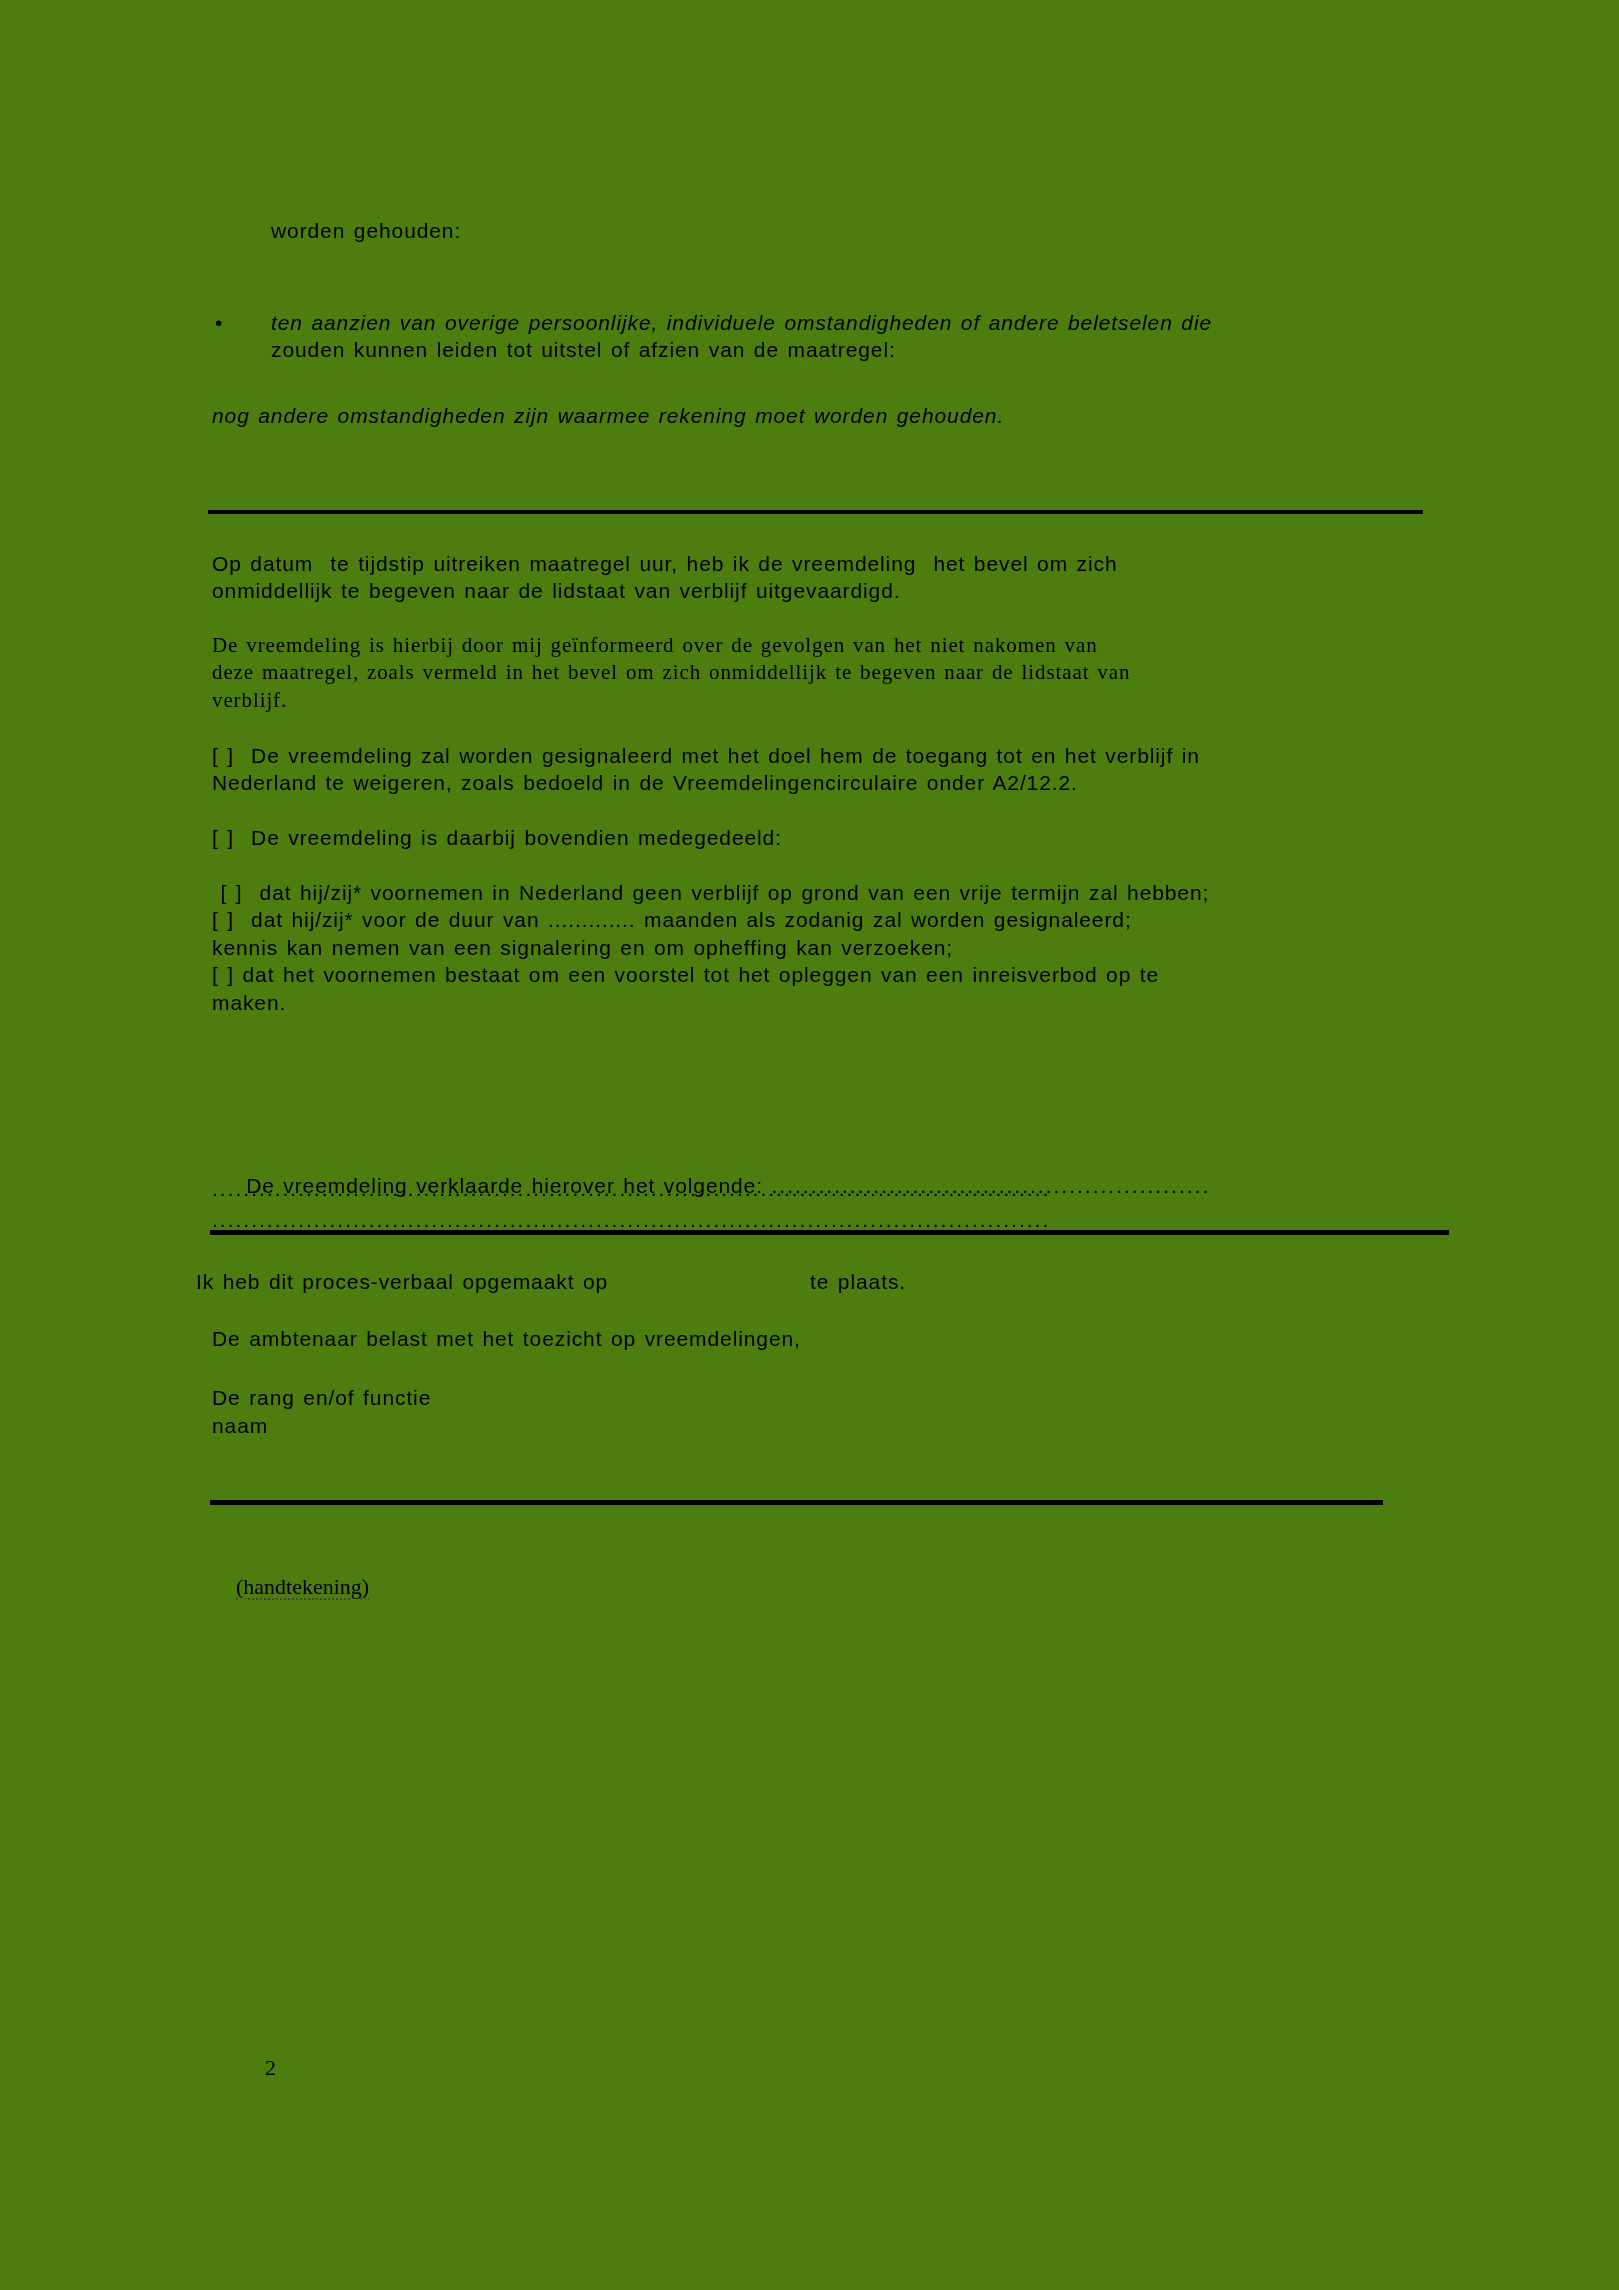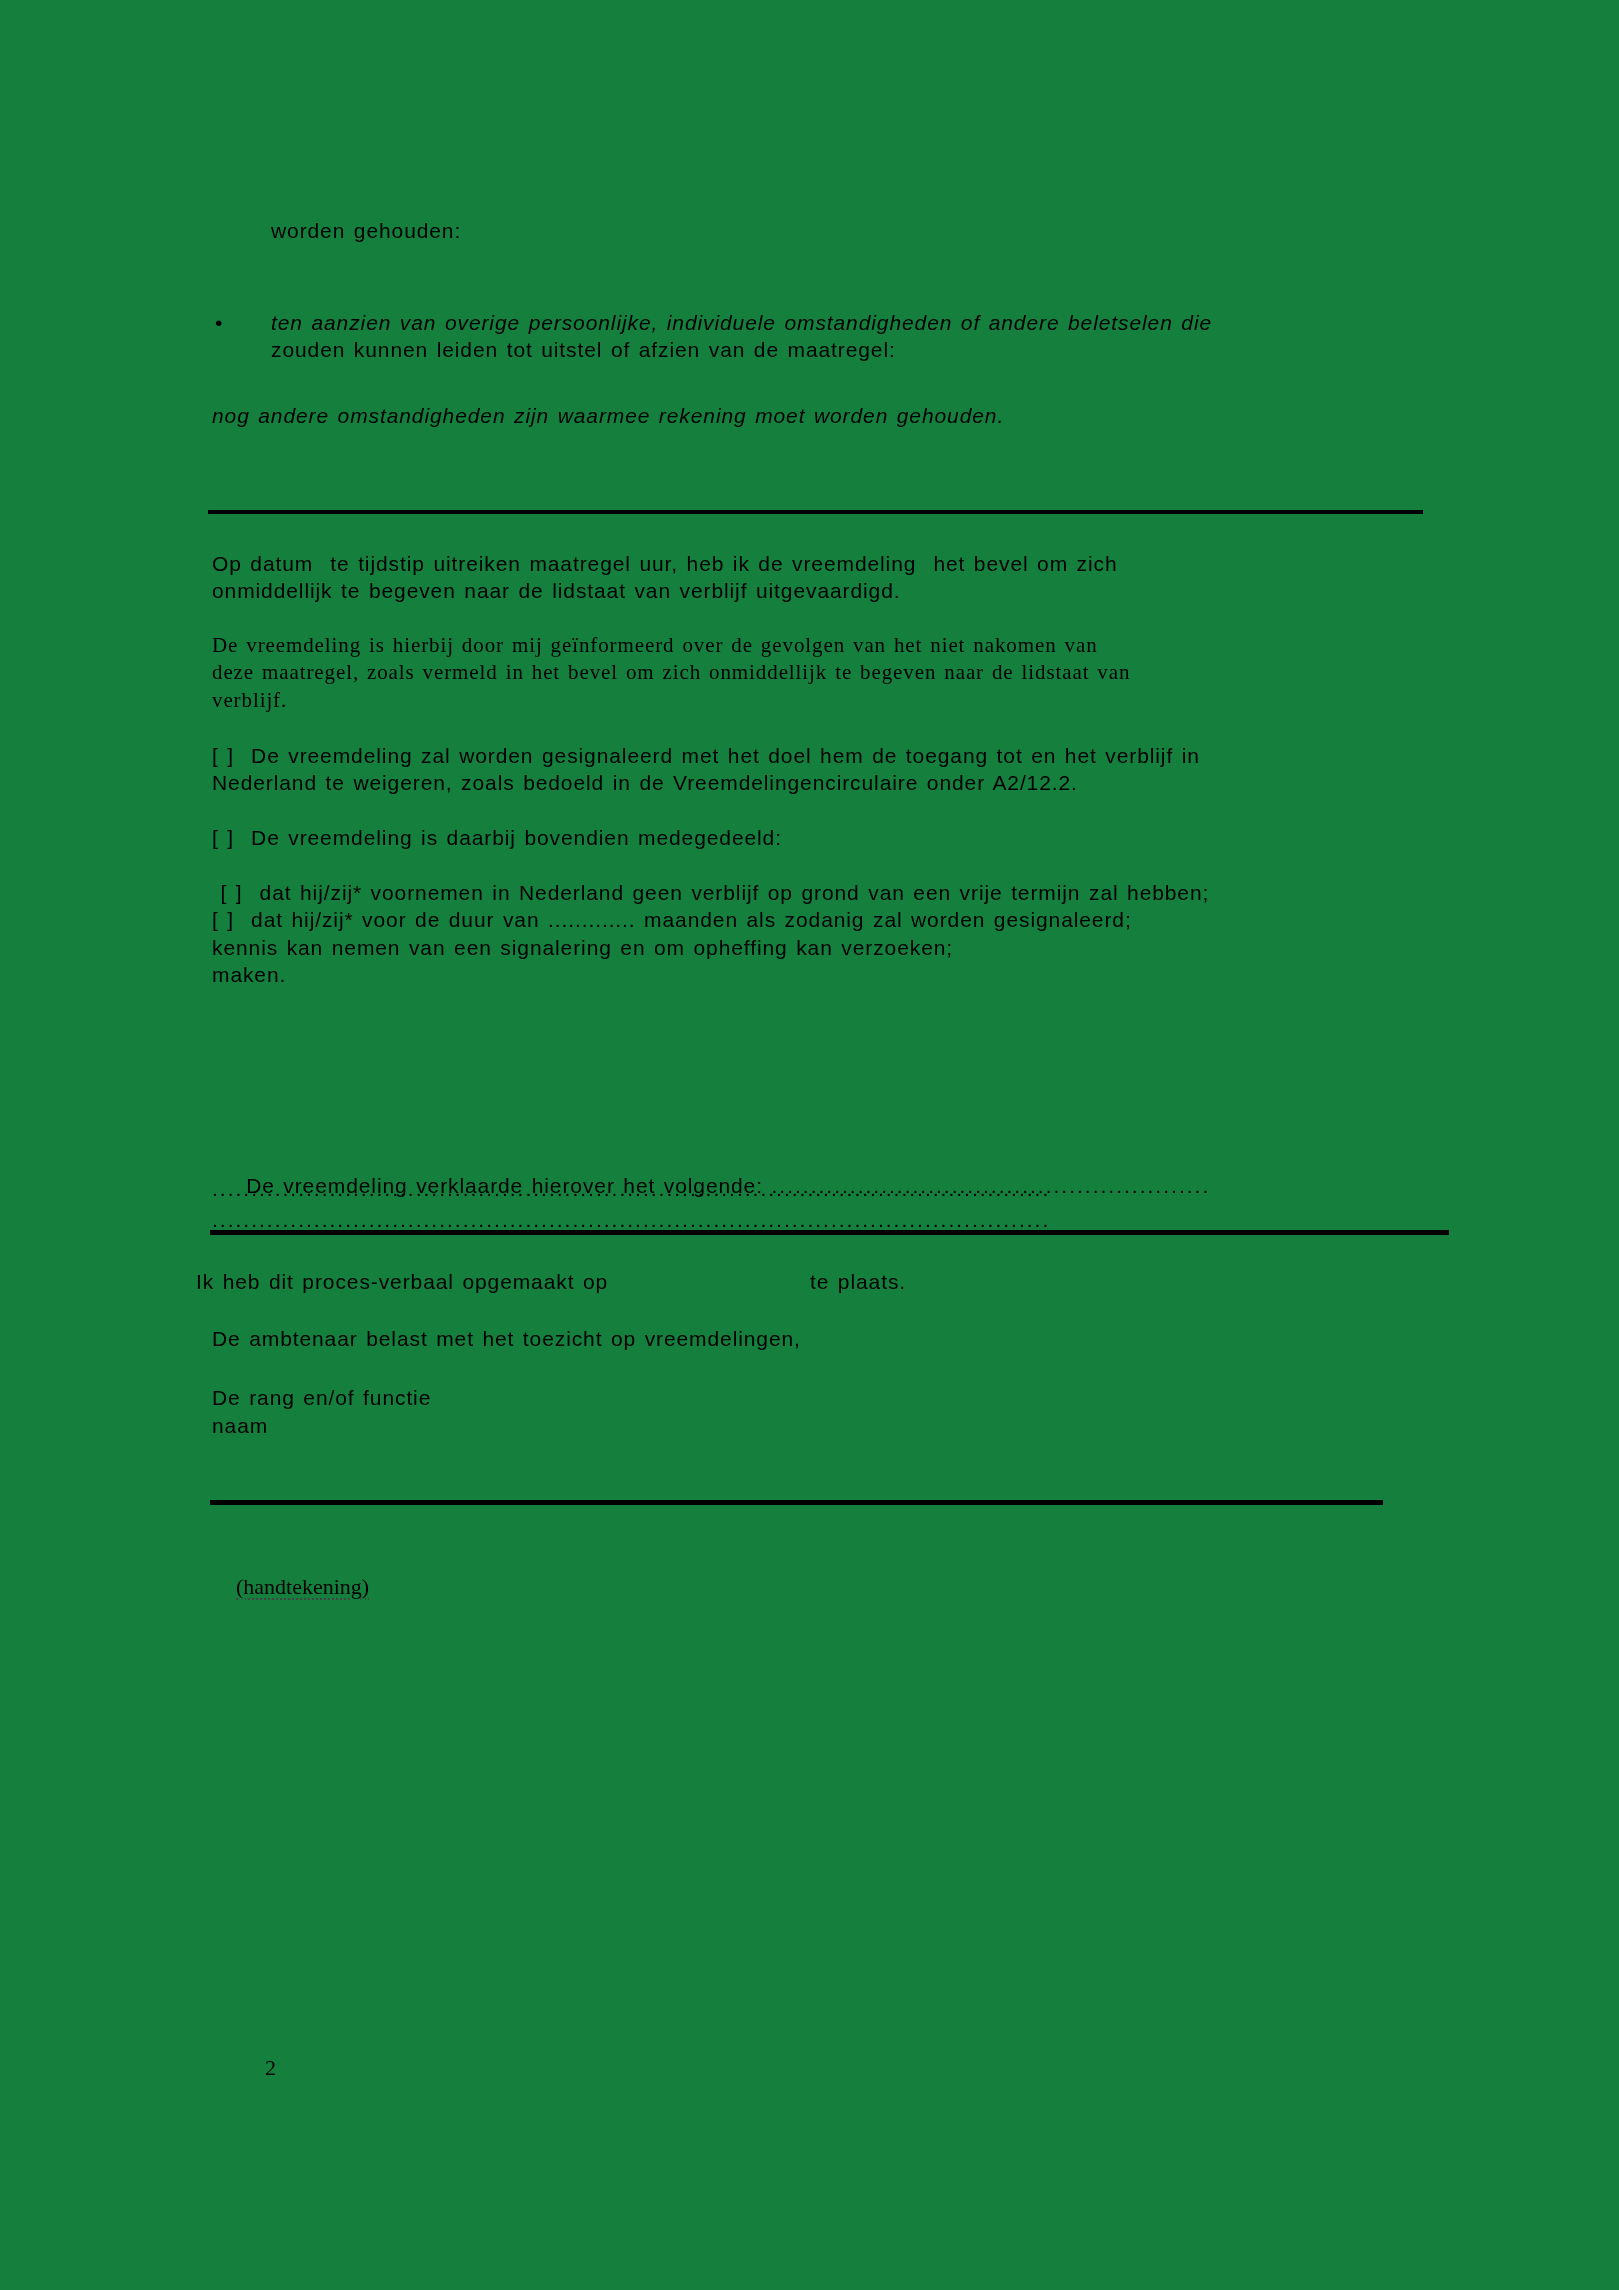--- a/index.html
+++ b/index.html
@@ -1,19 +1,19 @@
 <!DOCTYPE html>
 <html style="font-size:14.6px"><head>
 <meta charset="utf-8">
 <style>
   html,body { margin:0; padding:0; background:#ffffff; }
   .page {
     position:relative;
     width:1619px; height:2291px;
-    background:#15803d;
+    background:#4d7c0f;
     color:#000000;
     font-family:"Liberation Sans", sans-serif;
     font-size:21px;
     letter-spacing:0.9px;
     word-spacing:1.8px;
     overflow:hidden;
   }
   .abs { position:absolute; }
   .line { line-height:27.4px; white-space:pre; }
   .italic { font-style:italic; }
@@ -71,20 +71,21 @@
     <div class="line">[ ]  De vreemdeling zal worden gesignaleerd met het doel hem de toegang tot en het verblijf in</div>
     <div class="line">Nederland te weigeren, zoals bedoeld in de Vreemdelingencirculaire onder A2/12.2.</div>
   </div>
 
   <div class="abs line" style="left:212px; top:824px;">[ ]  De vreemdeling is daarbij bovendien medegedeeld:</div>
 
   <div class="abs" style="left:212px; top:879px;">
     <div class="line"> [ ]  dat hij/zij* voornemen in Nederland geen verblijf op grond van een vrije termijn zal hebben;</div>
     <div class="line">[ ]  dat hij/zij* voor de duur van ............. maanden als zodanig zal worden gesignaleerd;</div>
     <div class="line">kennis kan nemen van een signalering en om opheffing kan verzoeken;</div>
+    <div class="line">[ ] dat het voornemen bestaat om een voorstel tot het opleggen van een inreisverbod op te</div>
     <div class="line">maken.</div>
   </div>
 
   <div class="abs line" style="left:212px; top:1145px;">
     <span>De vreemdeling verklaarde hierover het volgende: </span><span class="dots-inline">..............................................................................................</span>
   </div>
 
   <div class="abs dots-row" style="left:212px; top:1175px;">..........................................................................................................................................................</div>
   <div class="abs dots-row" style="left:212px; top:1206px;">..........................................................................................................................................................</div>
 

